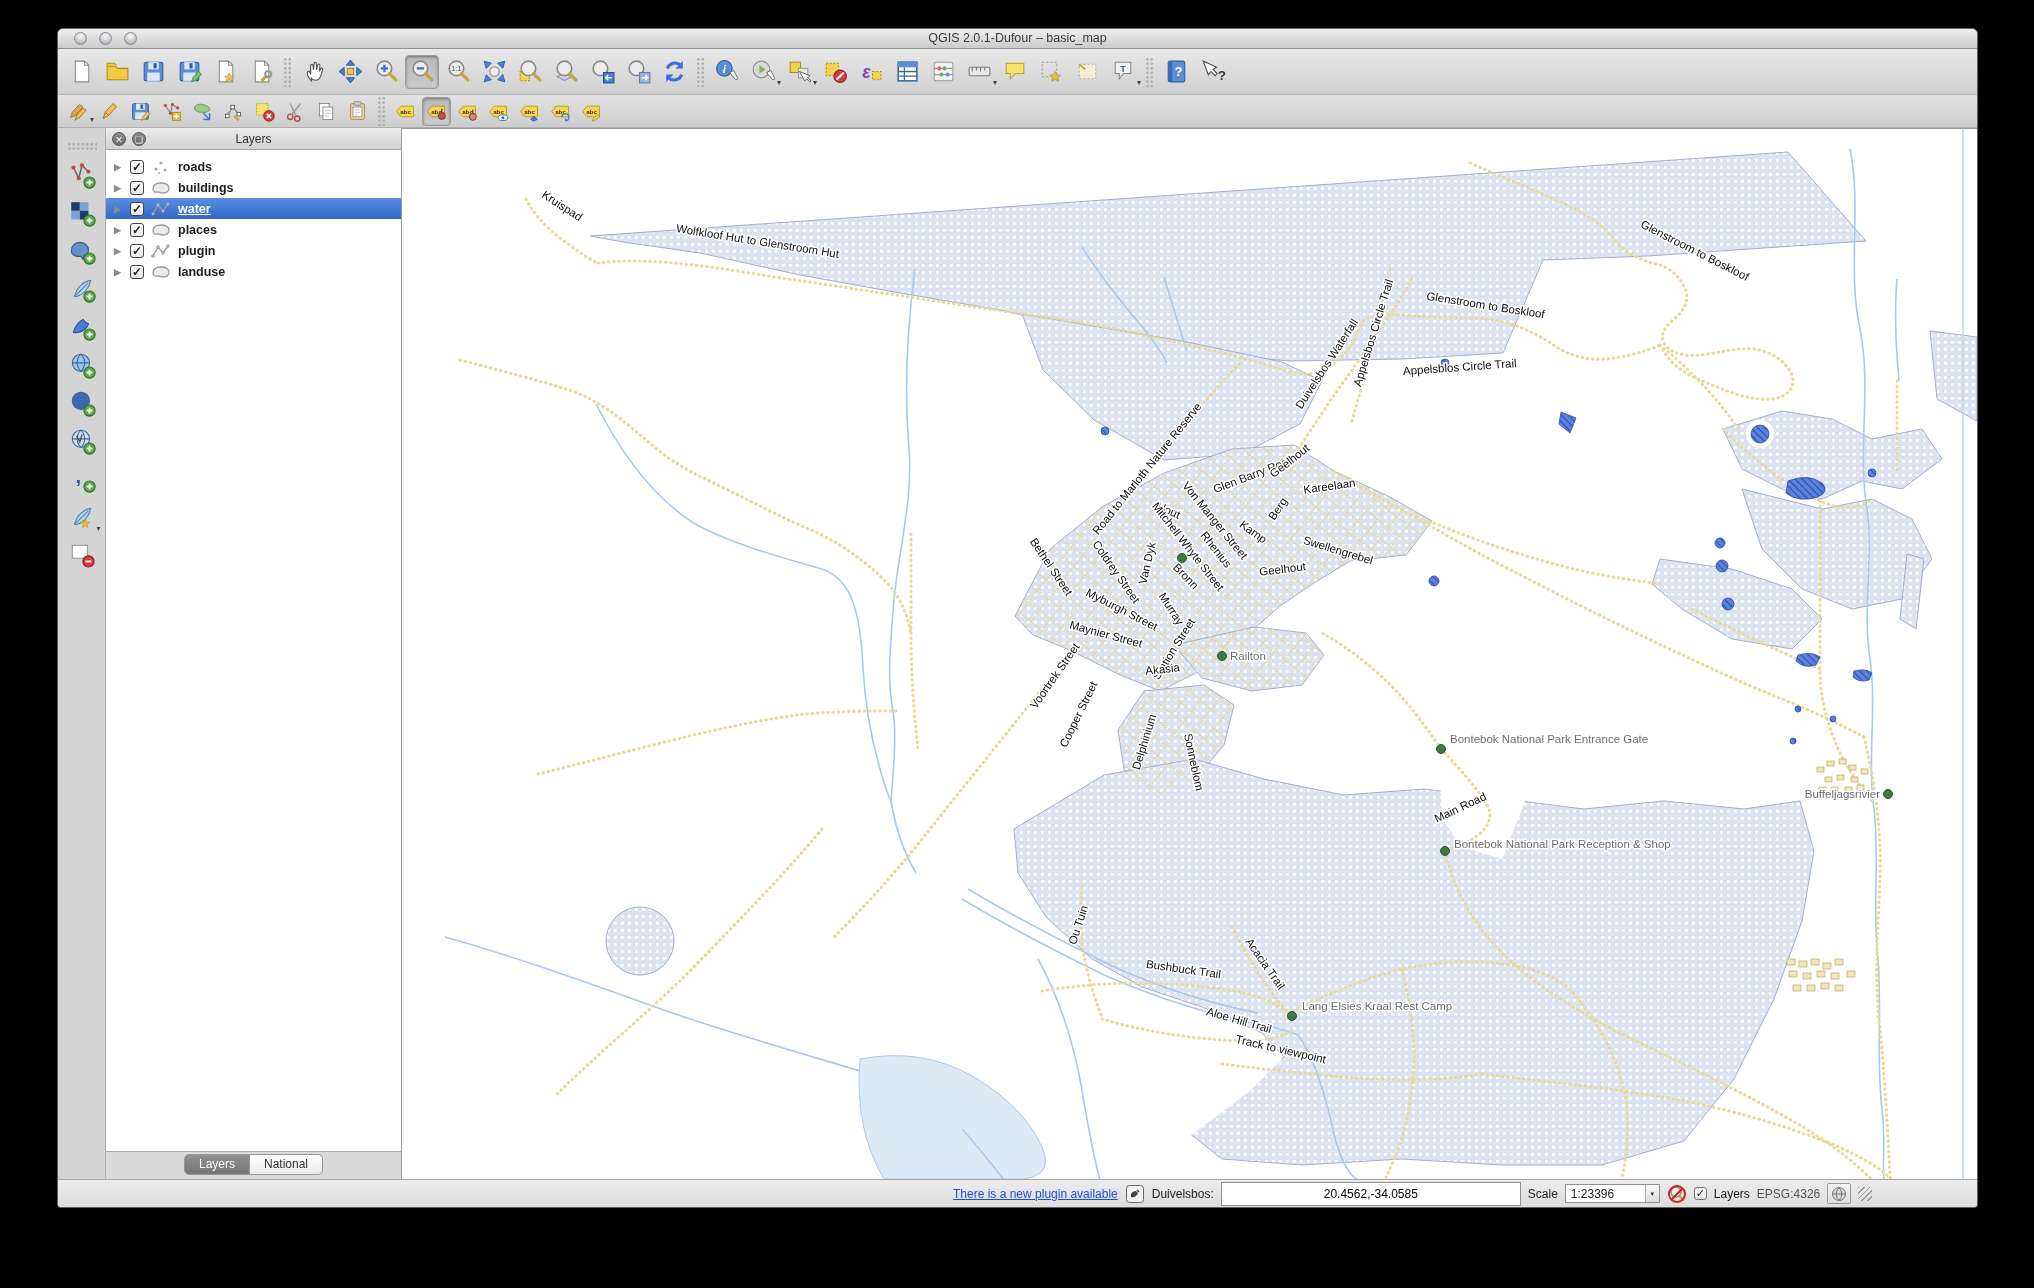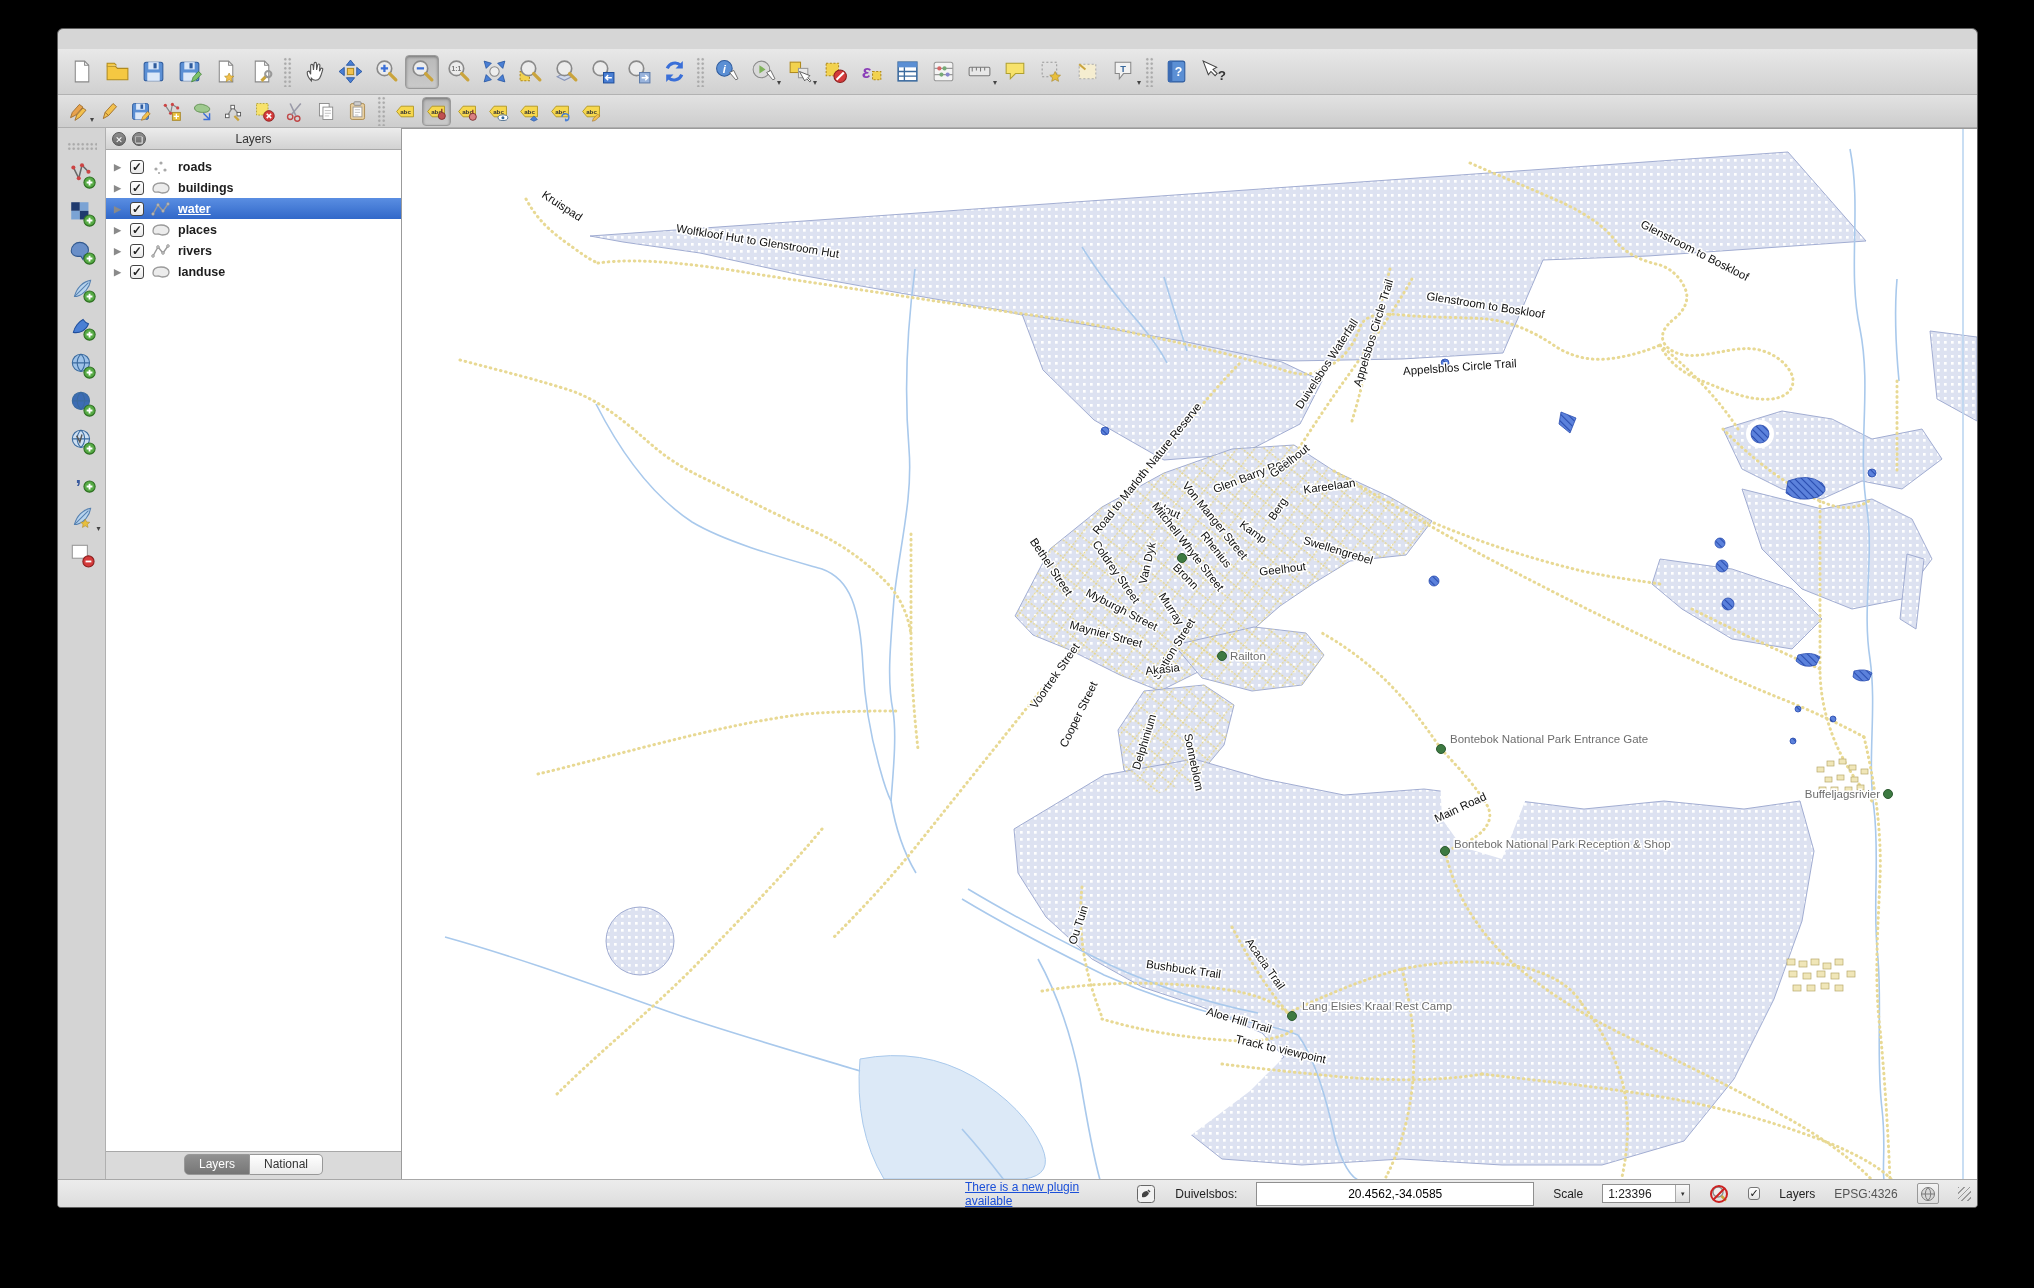--- a/index.html
+++ b/index.html
@@ -61,37 +61,45 @@
   .road{fill:none;stroke:#e8d994;stroke-width:3;stroke-dasharray:.6 4.6;stroke-linecap:round;}
   .river{fill:none;stroke:#a9c9ec;stroke-width:1.6;}
   .river2{fill:none;stroke:#bcd6f0;stroke-width:1.6;}
   .wtr{fill:url(#wpat);stroke:#2a4db0;stroke-width:.8;}
   .lake{fill:#dce9f7;stroke:#a9c9ec;stroke-width:1;}
   .bld{fill:#f0e6b8;stroke:#b8a86a;stroke-width:.7;}
   .rlbl{font:11.5px "Liberation Sans",sans-serif;fill:#101010;stroke:#fff;stroke-width:3px;paint-order:stroke;text-anchor:middle;}
   .plbl{font:11.5px "Liberation Sans",sans-serif;fill:#6e6e6e;stroke:#fff;stroke-width:3px;paint-order:stroke;}
   
   .status{position:absolute;left:0;bottom:0;width:100%;height:28px;background:linear-gradient(#ececec,#dddddd);
-    border-top:1px solid #a8a8a8;display:flex;align-items:center;font-size:12px;color:#222;gap:19px;padding-right:6px;}
+    border-top:1px solid #a8a8a8;display:flex;align-items:center;font-size:12px;color:#222;gap:7px;padding-right:6px;}
   .spacer{width:888px;flex:none;}
   .link{color:#1b4fd8;text-decoration:underline;}
   .sinput{width:300px;height:24px;border:1px solid #8f8f8f;background:#fff;text-align:center;font-size:12px;font-family:"Liberation Sans",sans-serif;}
   .scombo{width:95px;height:19px;border:1px solid #8f8f8f;background:#fff;display:flex;align-items:center;font-size:12px;}
   .scombo span{flex:1;padding-left:5px;}
   .scombo .arr{flex:none;width:14px;height:100%;background:linear-gradient(#fafafa,#dcdcdc);border-left:1px solid #aaa;font-size:7px;text-align:center;line-height:18px;color:#333;}
   .schk{width:13px;height:13px;border:1px solid #777;border-radius:3px;background:linear-gradient(#fff,#e4e4e4);font-size:11px;line-height:11px;text-align:center;color:#111;}
   .sico{width:20px;height:20px;flex:none;}
   .globebtn{width:24px;height:21px;border:1px solid #999;background:linear-gradient(#f4f4f4,#ddd);display:flex;align-items:center;justify-content:center;border-radius:2px;}
   .grip{width:14px;height:14px;background:repeating-linear-gradient(135deg,#9a9a9a 0 1px,transparent 1px 4px);}
 </style>
 </head>
 <body>
 
 <div class="window">
 
+  <div class="titlebar">
+    <div class="lights">
+      <div class="light"></div>
+      <div class="light"></div>
+      <div class="light"></div>
+    </div>
+    <div class="title">QGIS 2.0.1-Dufour – basic_map</div>
+  </div>
 
   <div class="tb1" id="tb1">
       <div class="tbtn">
         <svg viewBox="0 0 26 26">
           <path d="M7 3h9l4 4v16H7z" fill="#fff" stroke="#888"></path>
           <path d="M16 3v4h4" fill="none" stroke="#888"></path>
         </svg>
       </div>
       <div class="tbtn">
         <svg viewBox="0 0 26 26">
@@ -596,21 +604,21 @@
         <div class="lrow">
           <span class="tri">▶</span>
           <span class="cb">✓</span>
           <svg class="licon" viewBox="0 0 22 16">
             <path d="M3 13L8 4l5 6 5-7" fill="none" stroke="#9a9a9a" stroke-width="1.4"></path>
             <circle cx="3" cy="13" r="1.4" fill="#c4c4c4" stroke="#8a8a8a" stroke-width=".6"></circle>
             <circle cx="8" cy="4" r="1.4" fill="#c4c4c4" stroke="#8a8a8a" stroke-width=".6"></circle>
             <circle cx="13" cy="10" r="1.4" fill="#c4c4c4" stroke="#8a8a8a" stroke-width=".6"></circle>
             <circle cx="18" cy="3" r="1.4" fill="#c4c4c4" stroke="#8a8a8a" stroke-width=".6"></circle>
           </svg>
-          <span class="lname">rivers</span>
+          <span class="lname">plugin</span>
         </div>
         <div class="lrow">
           <span class="tri">▶</span>
           <span class="cb">✓</span>
           <svg class="licon" viewBox="0 0 22 16">
             <path d="M3 9c0-4 3.5-6 8-6s8 2 8 5-2.5 5-6.5 5c-2 0-3-1-4.5-1S3 13 3 9z" fill="#ececec" stroke="#9a9a9a" stroke-width="1.3"></path>
           </svg>
           <span class="lname">landuse</span>
         </div>
       </div>

